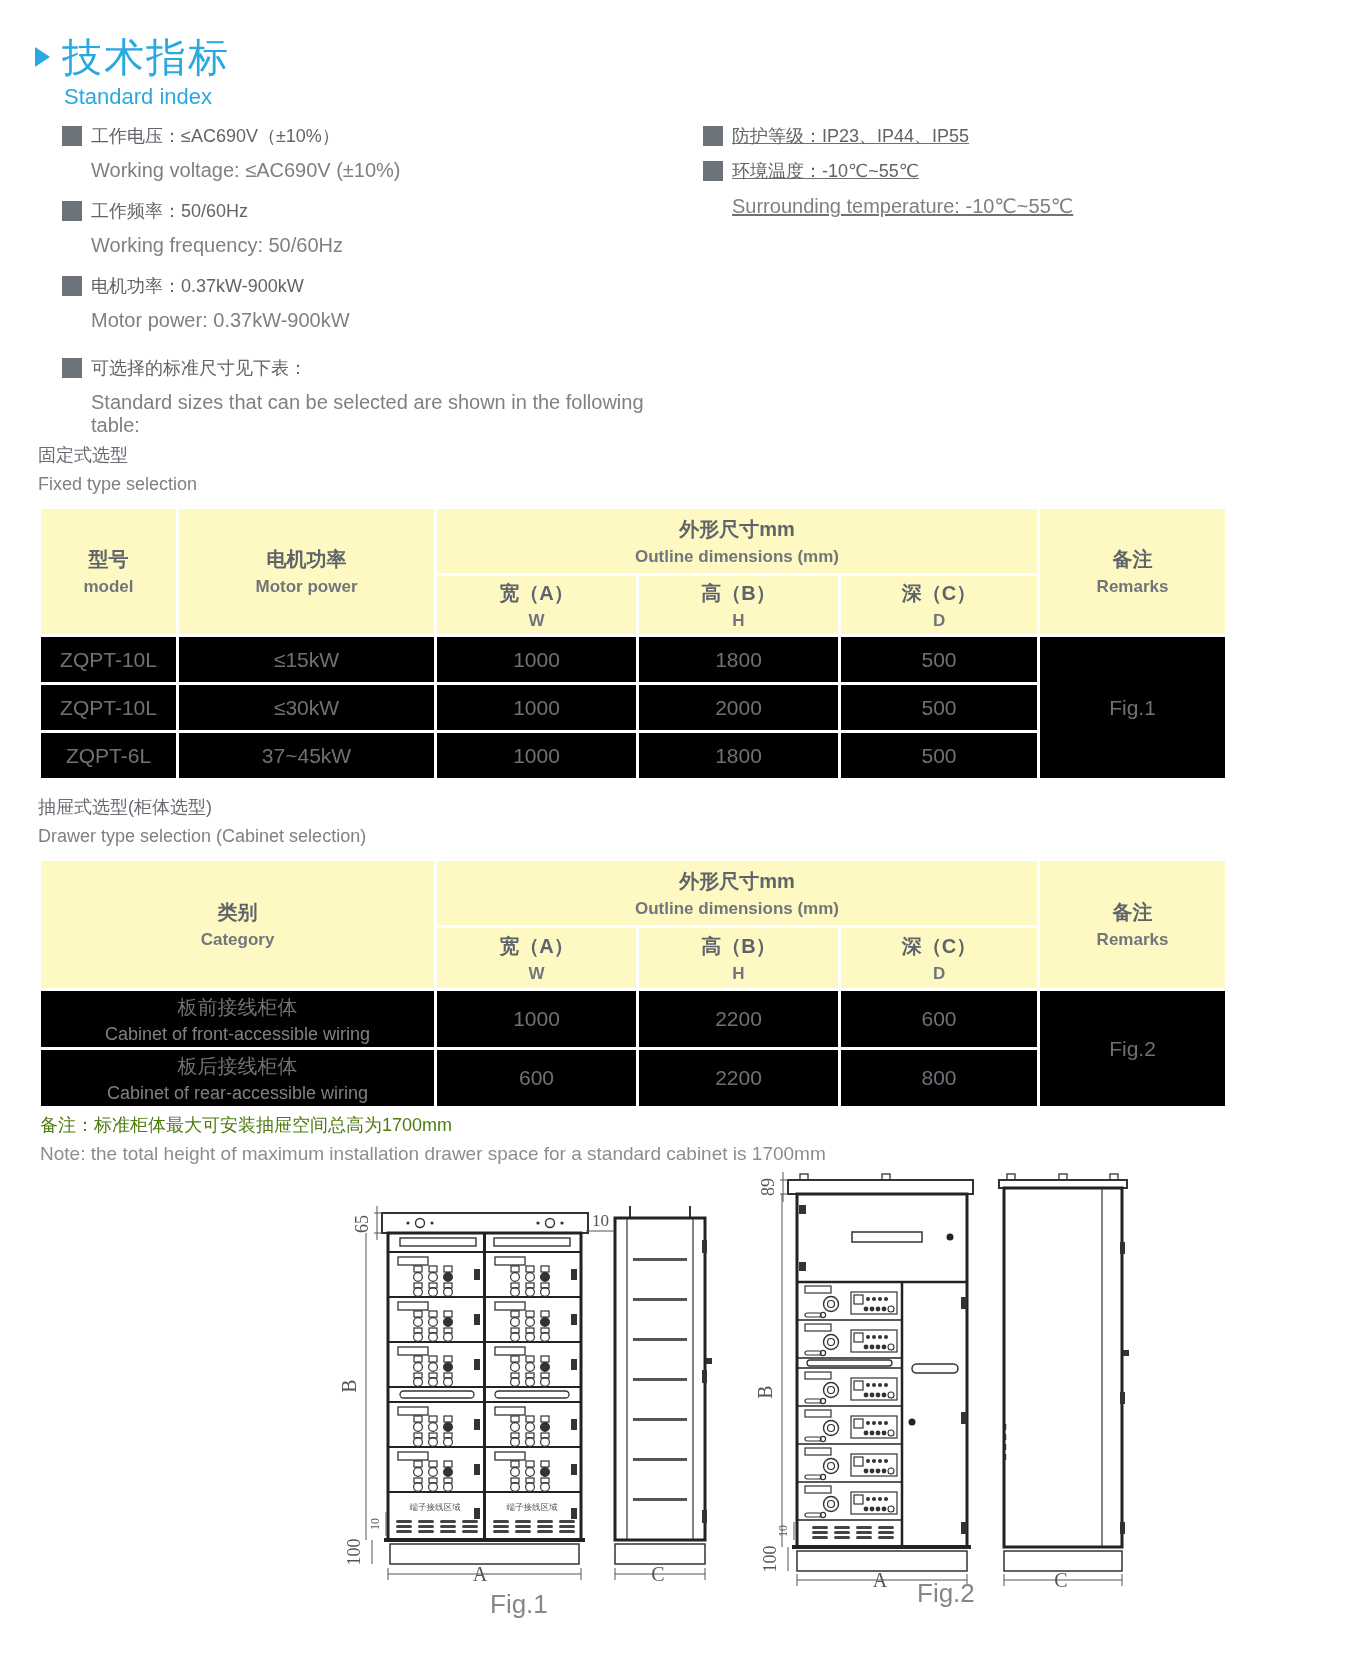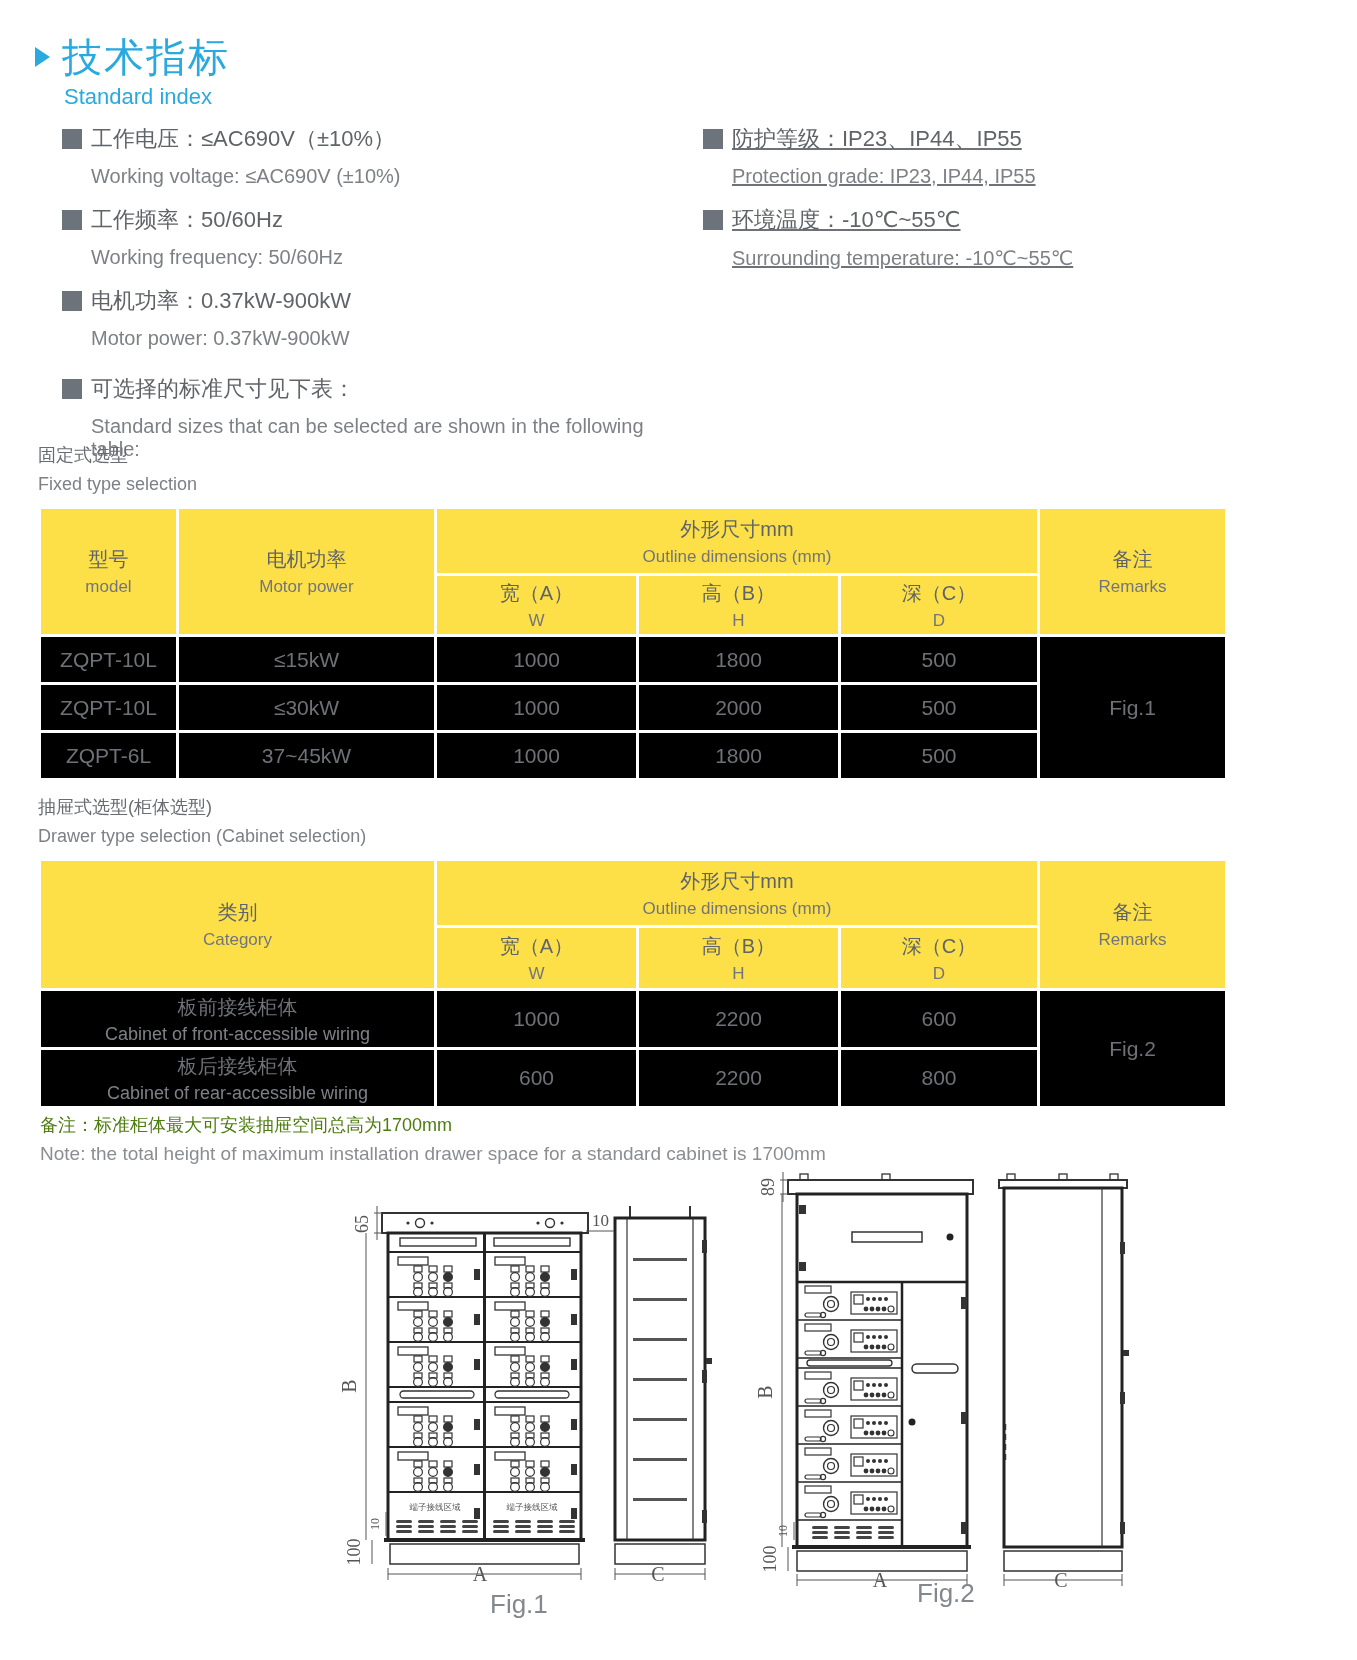--- a/index.html
+++ b/index.html
@@ -20,39 +20,39 @@
   }
   .title-cn { left:62px; top:30px; font-size:40px; color:#2aa9e0; letter-spacing:2px; }
   .title-en { left:64px; top:84px; font-size:22px; color:#2aa9e0; }
 
   
   .spec-col { top:124px; }
   .spec-col.left  { left:62px;  width:630px; }
   .spec-col.right { left:703px; width:620px;text-decoration:underline; }
   .spec-cn {
     display:flex; align-items:center; gap:9px;
-    font-size:22px; color:#606468; margin-bottom:11px;
+    font-size:18px; color:#606468; margin-bottom:11px;
   }
   .sq { width:20px; height:20px; background:#6c737b; flex:0 0 auto; }
   .spec-en { font-size:20px; color:#7d8186; margin:0 0 17px 29px; }
   .spec-intro-gap { margin-top:24px; }
 
   
   .cap-cn { font-size:18px; color:#696d72; }
   .cap-en { font-size:18px; color:#7d8186; margin-top:7px; }
   .note-cn { font-size:18px; color:#4d7c0f; }
   .note-en { font-size:19px; color:#8a8e92; margin-top:6px; }
 
   
   table.spec {
     border-collapse:separate; border-spacing:3px;
     width:1190px; table-layout:fixed;
   }
   table.spec th, table.spec td { text-align:center; vertical-align:middle; }
-  table.spec th { background:#fde047; font-weight:normal; }
+  table.spec th { background:#fef9c3; font-weight:bold; }
   table.spec td { background:#000000; font-size:21px; color:#6e7277; }
   .th-cn { font-size:20px; color:#5f646a; }
   .th-en { font-size:17px; color:#72767c; margin-top:4px; }
   .td-cn { font-size:20px; color:#6e7277; }
   .td-en { font-size:18px; color:#7d8186; margin-top:3px; }
   #fixed-table  tr.h1 th { height:64px; }
   #fixed-table  tr.h2 th { height:58px; }
   #fixed-table  tr.body td { height:45px; }
   #drawer-table tr.h1 th { height:64px; }
   #drawer-table tr.h2 th { height:60px; }
@@ -91,21 +91,20 @@
     <span>可选择的标准尺寸见下表：</span>
   </div>
   <div class="spec-en">Standard sizes that can be selected are shown in the following table:</div>
 </div>
 
 <div class="abs spec-col right">
   <div class="spec-cn">
     <span class="sq"></span>
     <span>防护等级：IP23、IP44、IP55</span>
   </div>
-  <div class="spec-en">Protection grade: IP23, IP44, IP55</div>
   <div class="spec-cn">
     <span class="sq"></span>
     <span>环境温度：-10℃~55℃</span>
   </div>
   <div class="spec-en">Surrounding temperature: -10℃~55℃</div>
 </div>
 
 <div class="abs" style="left:38px; top:443px;">
   <div class="cap-cn">固定式选型</div>
   <div class="cap-en">Fixed type selection</div>

